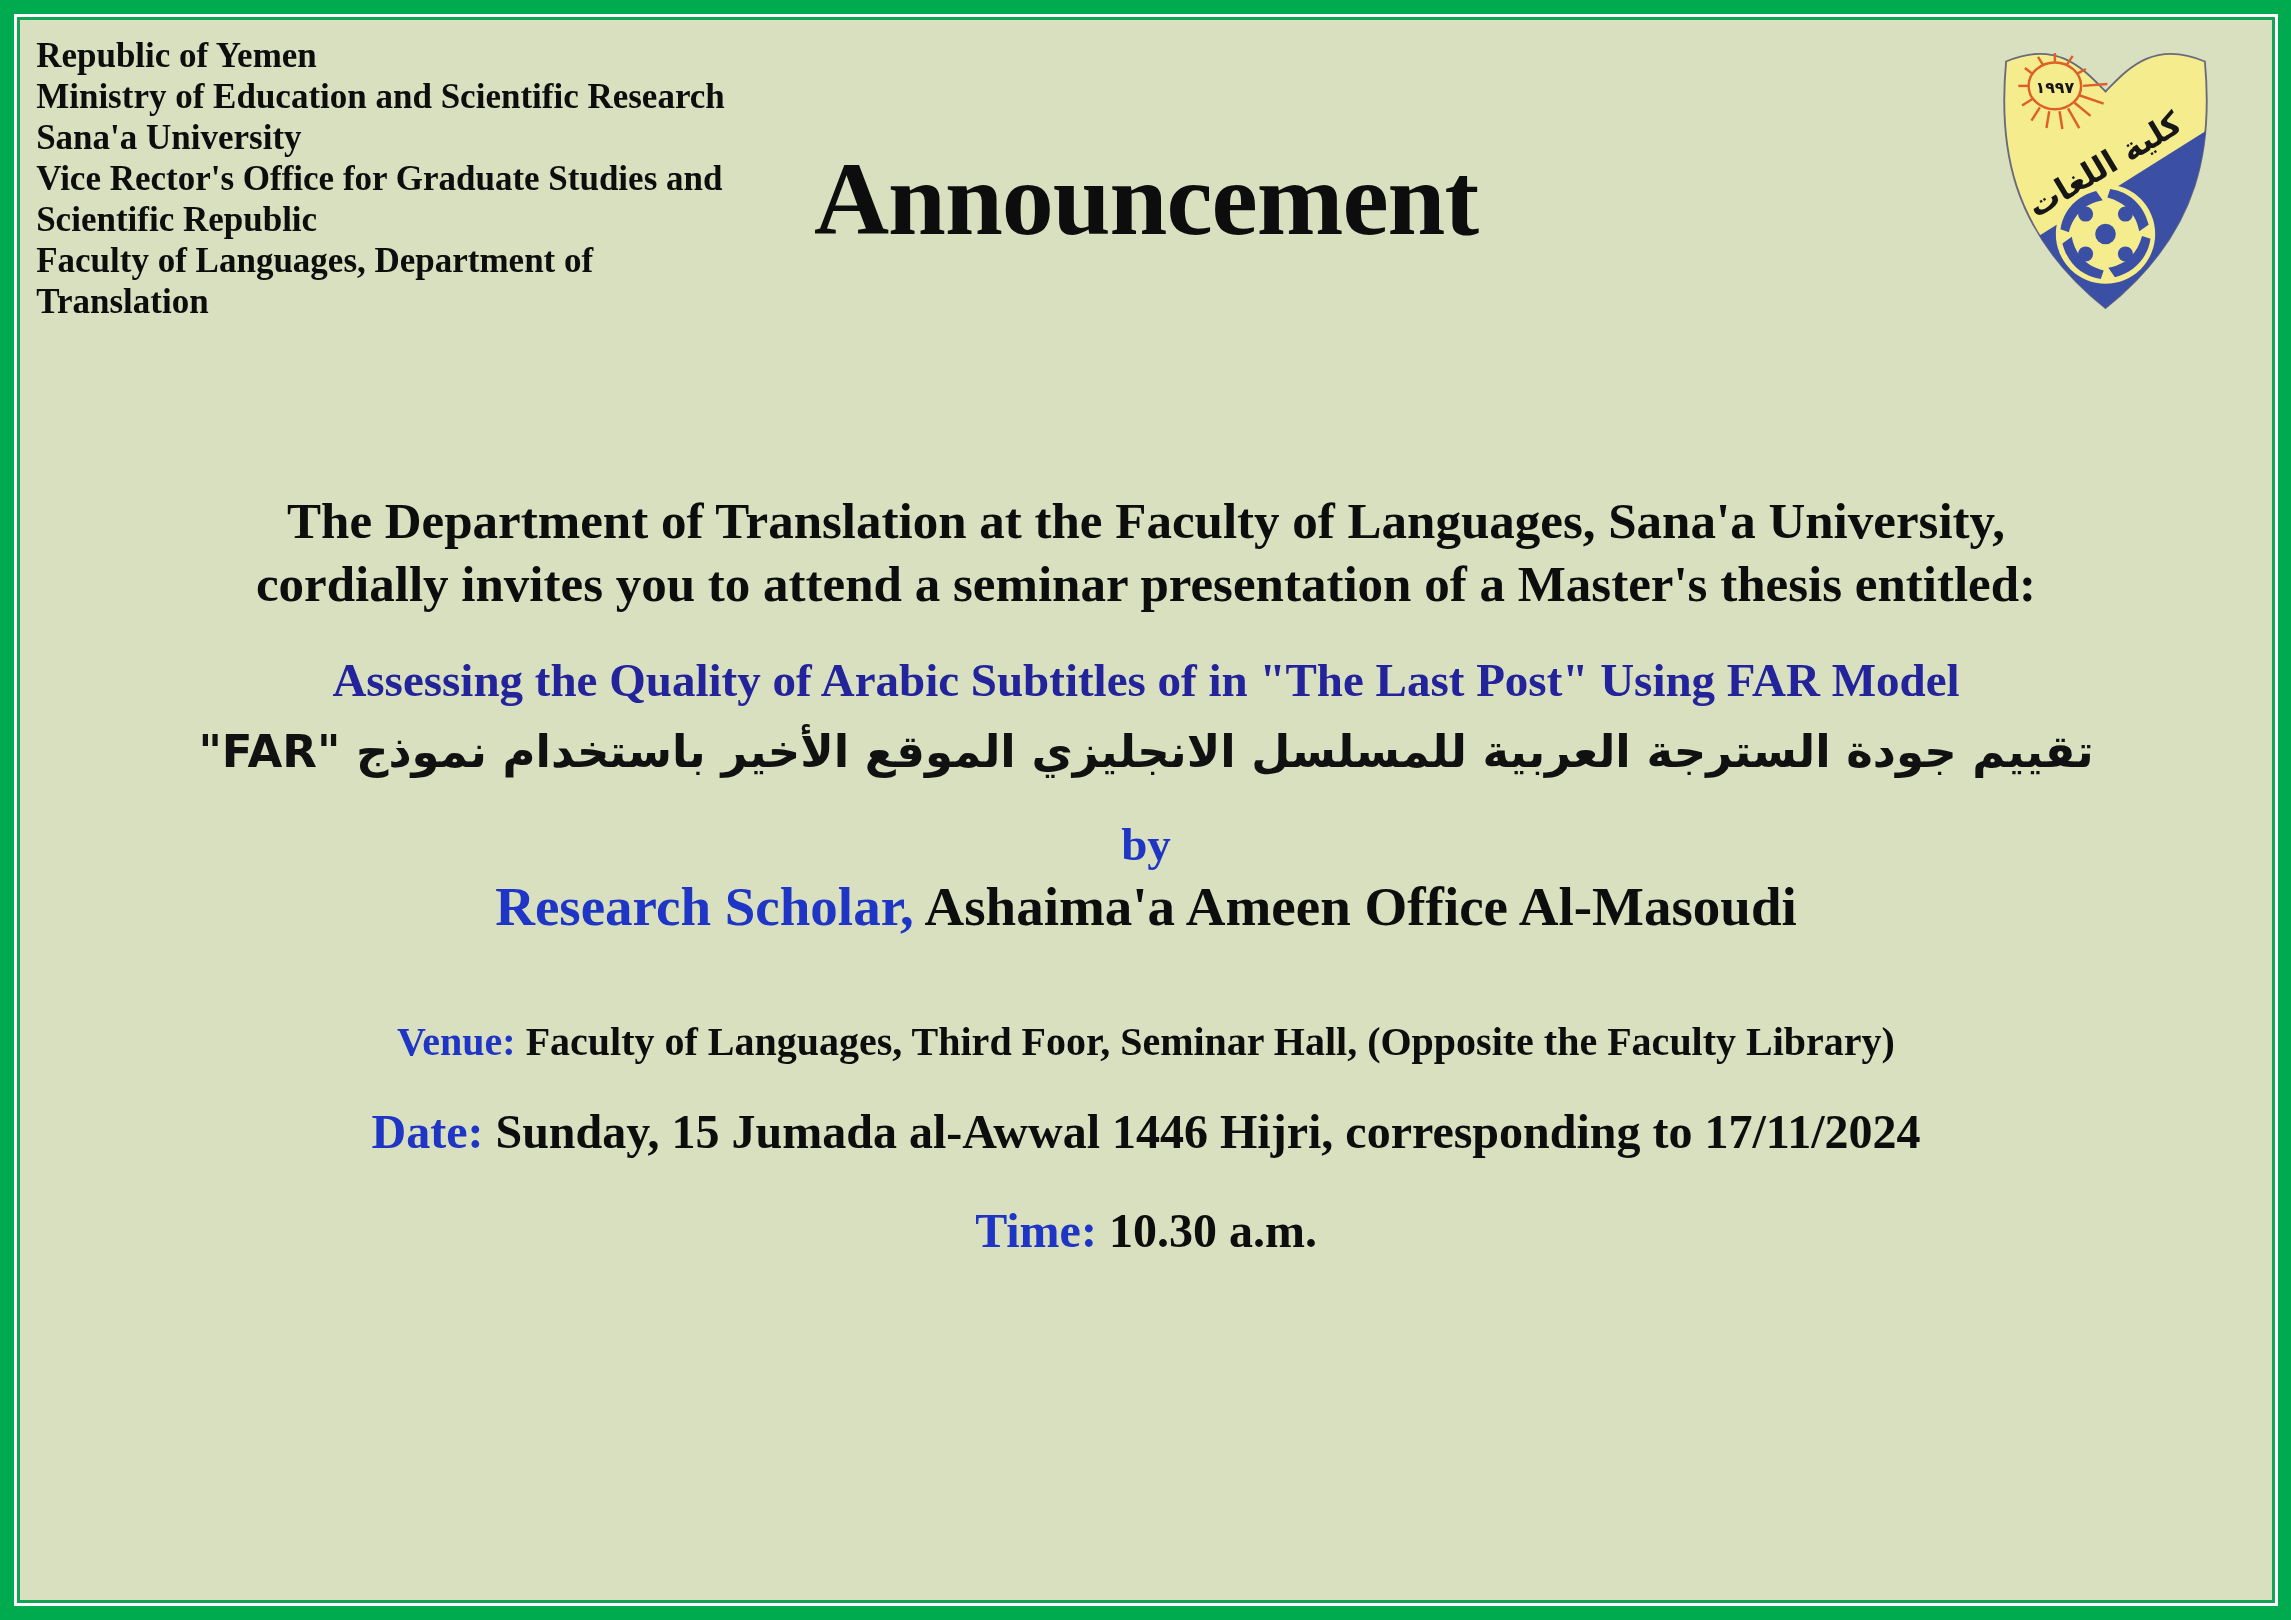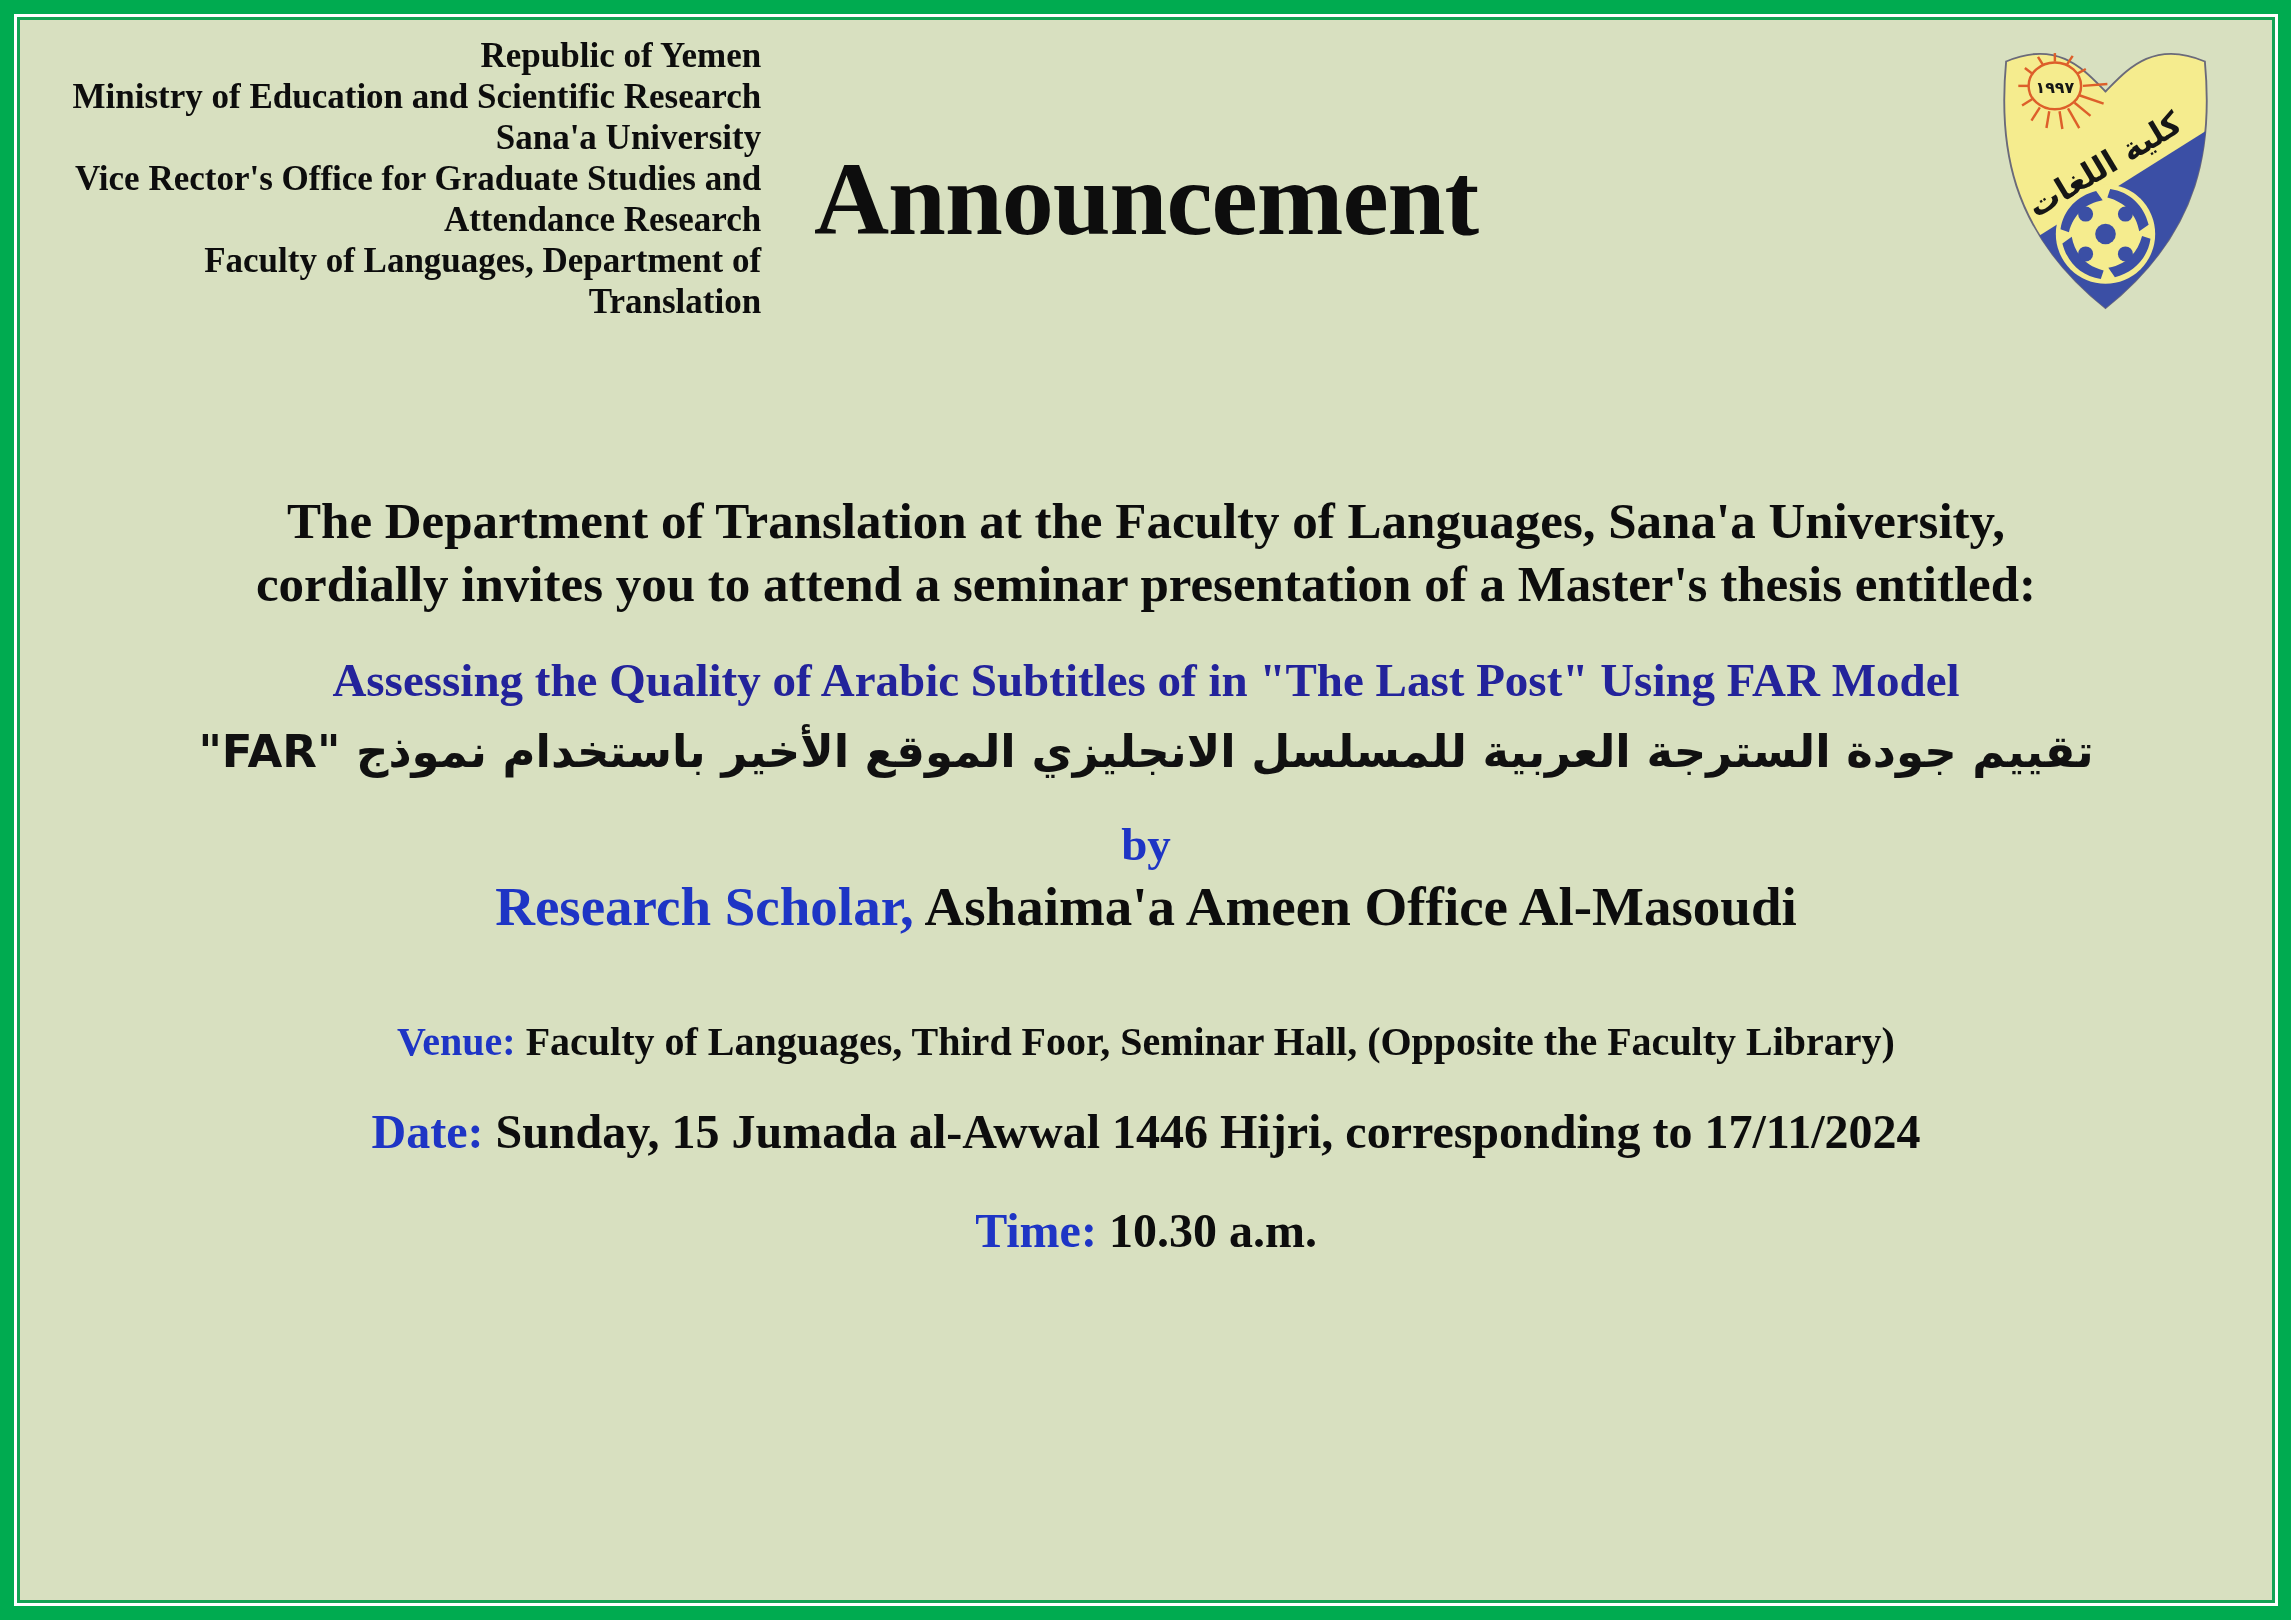--- a/index.html
+++ b/index.html
@@ -32,21 +32,21 @@
     position: relative;
     width: 100%; height: 100%;
     background: #d8e0c0;
     overflow: hidden;
     color: #0d0d0d;
   }
   .top-section { position: relative; height: 431px; }
   .org-block {
     position: absolute; left: 15.7px; top: 15.7px;
     width: 725px;
-    text-align: right;
+    text-align: left;
     font-size: 35px;
     line-height: 1.17;
     color: #0d0d0d;
   }
   .org-block span { display: block; }
   .main-title {
     position: absolute; left: 0; right: 0; top: 122px;
     text-align: center;
     font-size: 104px;
     letter-spacing: -1px;
@@ -75,21 +75,21 @@
  <div class="frame-white">
   <div class="frame-inner">
    <div class="content">
 
     <div class="top-section">
 
       <div class="org-block">
         <span>Republic of Yemen</span>
         <span>Ministry of Education and Scientific Research</span>
         <span>Sana'a University</span>
-        <span>Vice Rector's Office for Graduate Studies and Attendance Research</span>
+        <span>Vice Rector's Office for Graduate Studies and Scientific Republic</span>
         <span>Faculty of Languages, Department of Translation</span>
       </div>
 
       <div class="main-title">Announcement</div>
 
       <div class="logo-wrap">
         <svg width="225" height="284" viewBox="0 0 240 300">
           <defs>
             <clipPath id="shieldClip">
               <path d="M14,30 C70,6 98,40 120,62 C142,40 170,6 226,30 C234,116 224,210 120,293 C16,210 6,116 14,30 Z"></path>

